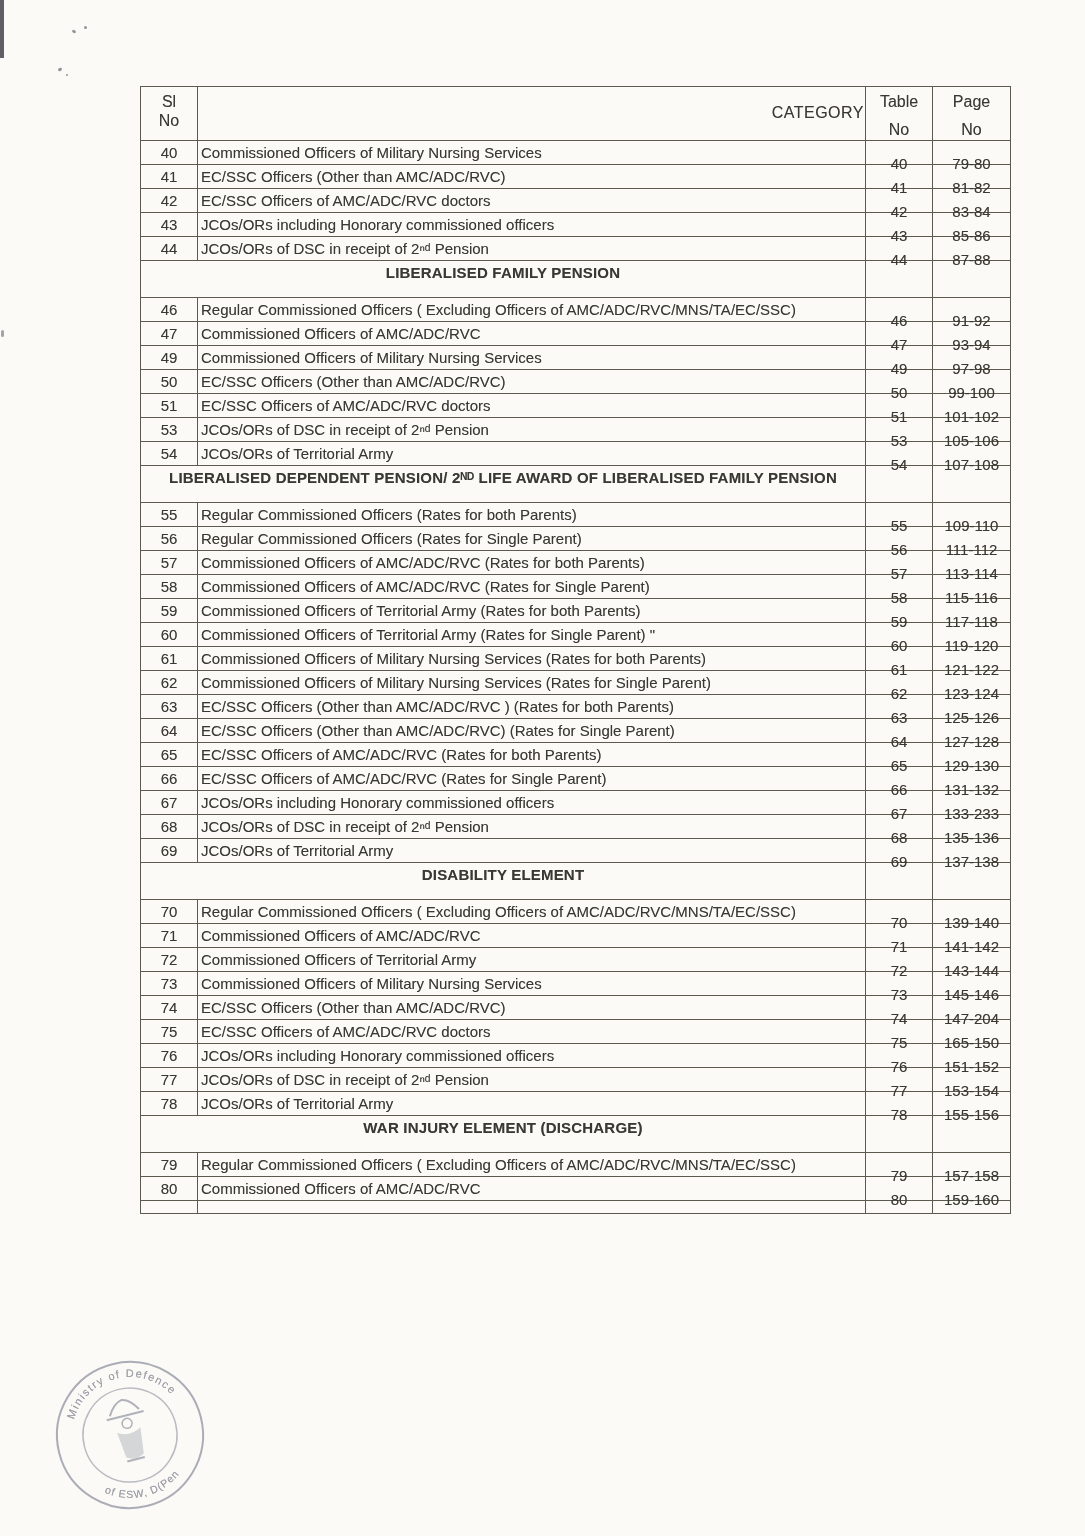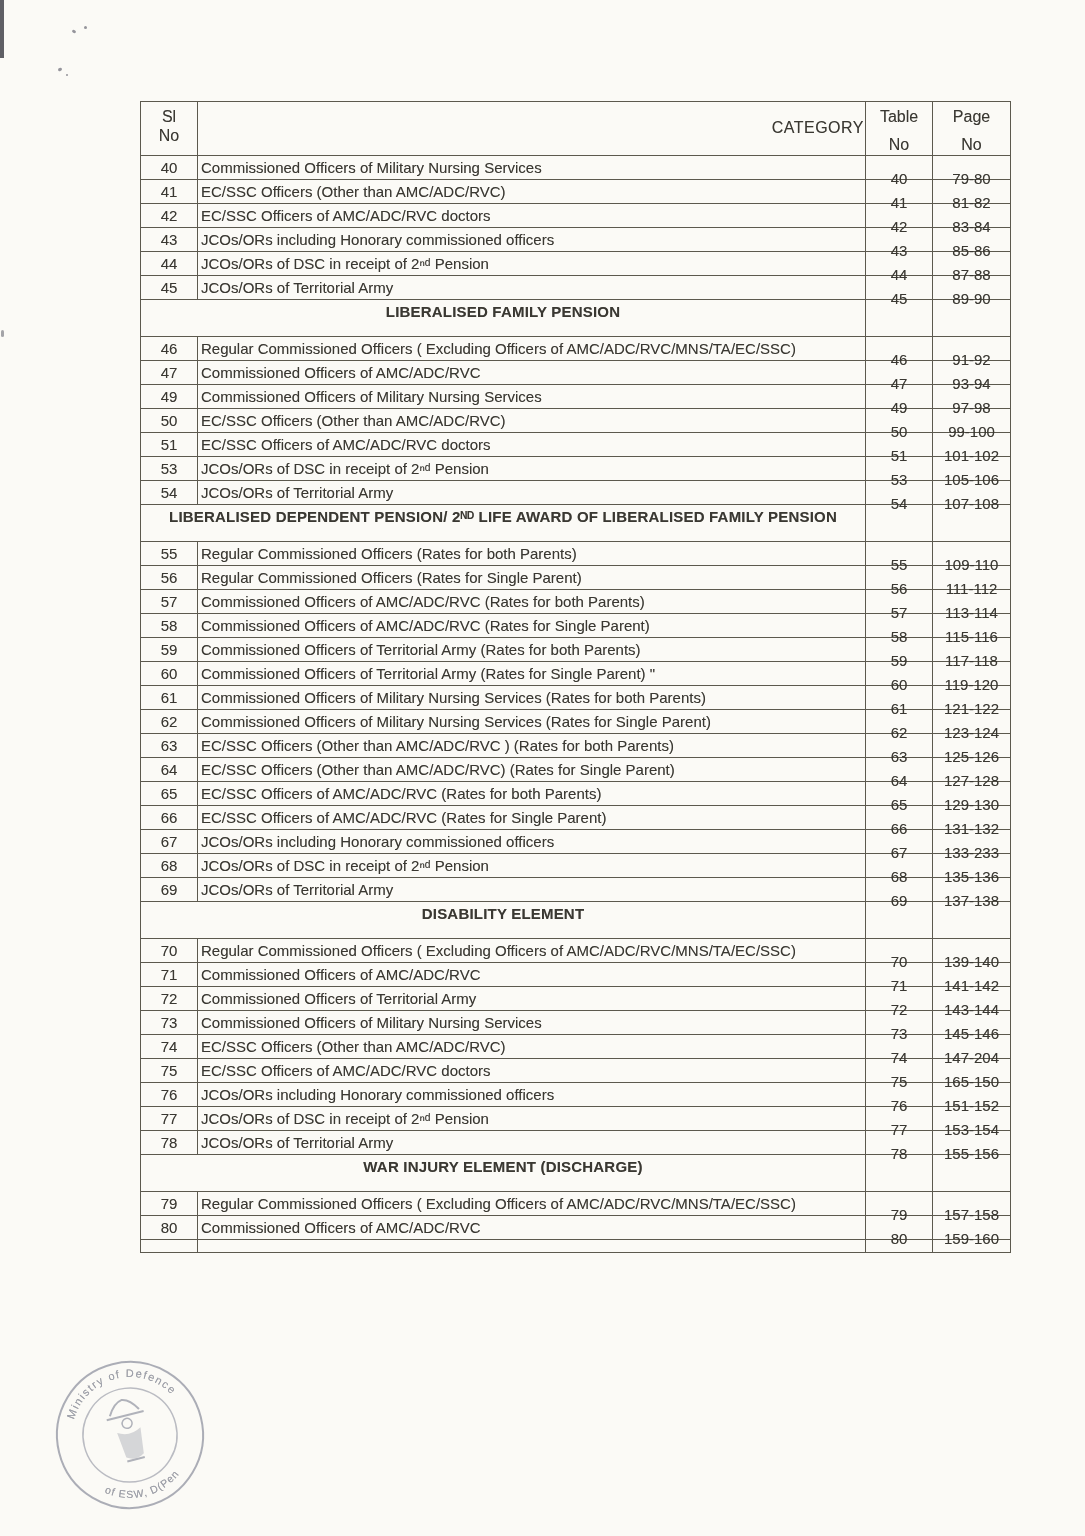--- a/index.html
+++ b/index.html
@@ -20,21 +20,21 @@
   
   .corner-streak{position:absolute;left:0;top:0;width:4px;height:58px;background:#43434b;opacity:.85;}
   .edge-mark{position:absolute;left:1px;top:330px;width:3px;height:7px;background:#6a6a74;opacity:.6;border-radius:2px;}
   .speck{position:absolute;background:#5e5e6a;border-radius:50%;opacity:.65;}
   .sp1{left:72px;top:30px;width:4px;height:3px;transform:rotate(30deg);}
   .sp2{left:84px;top:26px;width:3px;height:3px;}
   .sp3{left:58px;top:68px;width:4px;height:3px;transform:rotate(-20deg);}
   .sp4{left:66px;top:74px;width:2px;height:2px;}
 
   
-  .toc{position:absolute;left:140px;top:101px;width:870px;border-collapse:collapse;table-layout:fixed;}
+  .toc{position:absolute;left:140px;top:86px;width:870px;border-collapse:collapse;table-layout:fixed;}
   .toc th,.toc td{border:1px solid var(--line);}
   .toc thead th{height:54px;font-weight:400;font-size:16px;vertical-align:top;padding-top:5px;background:transparent;}
   .thl{display:block;text-align:center;line-height:19px;}
   .thl2{margin-top:9px;}
   .th-cat{vertical-align:middle !important;text-align:right;letter-spacing:.5px;padding-top:0 !important;}
   .toc tbody td{height:24px;font-size:15px;padding:2px 3px 0;vertical-align:top;line-height:19px;}
   td.sl{text-align:center;}
   td.cat{padding-left:8px;white-space:nowrap;overflow:hidden;}
   td.num{text-align:center;overflow:visible;}
   .shift{position:relative;top:11px;display:inline-block;line-height:15px;}
@@ -108,26 +108,20 @@
     <td class="num"><span class="shift">85-86</span></td>
   </tr>
 
   <tr>
     <td class="sl">44</td>
     <td class="cat">JCOs/ORs of DSC in receipt of 2ⁿᵈ Pension</td>
     <td class="num"><span class="shift">44</span></td>
     <td class="num"><span class="shift">87-88</span></td>
   </tr>
 
-  <tr>
-    <td class="sl">45</td>
-    <td class="cat">JCOs/ORs of Territorial Army</td>
-    <td class="num"><span class="shift">45</span></td>
-    <td class="num"><span class="shift">89-90</span></td>
-  </tr>
 
   <tr class="section-row">
     <td colspan="2" class="section-title">LIBERALISED FAMILY PENSION</td>
     <td class="num"></td>
     <td class="num"></td>
   </tr>
 
   <tr>
     <td class="sl">46</td>
     <td class="cat">Regular Commissioned Officers ( Excluding Officers of AMC/ADC/RVC/MNS/TA/EC/SSC)</td>

